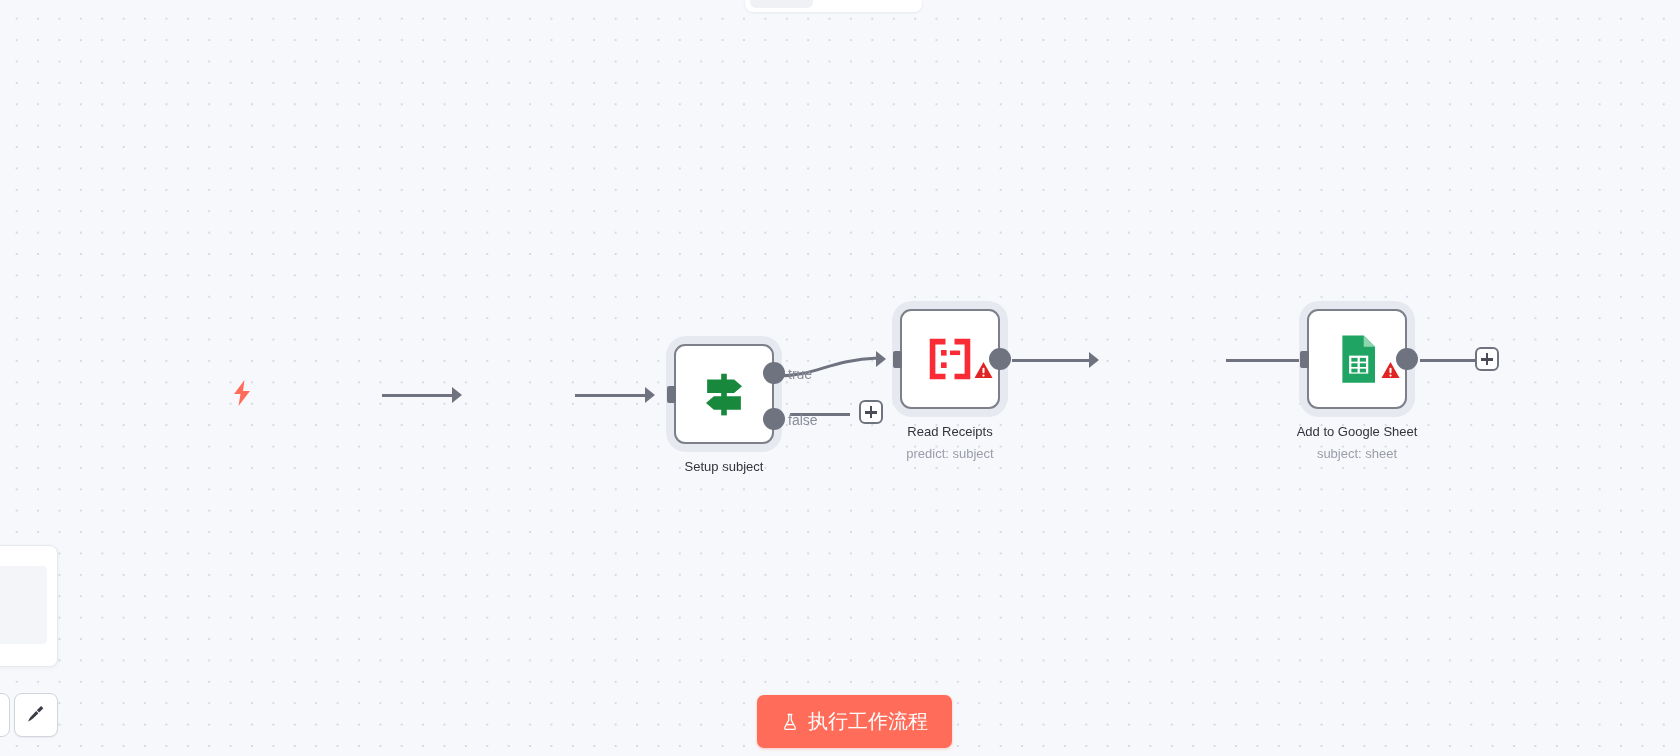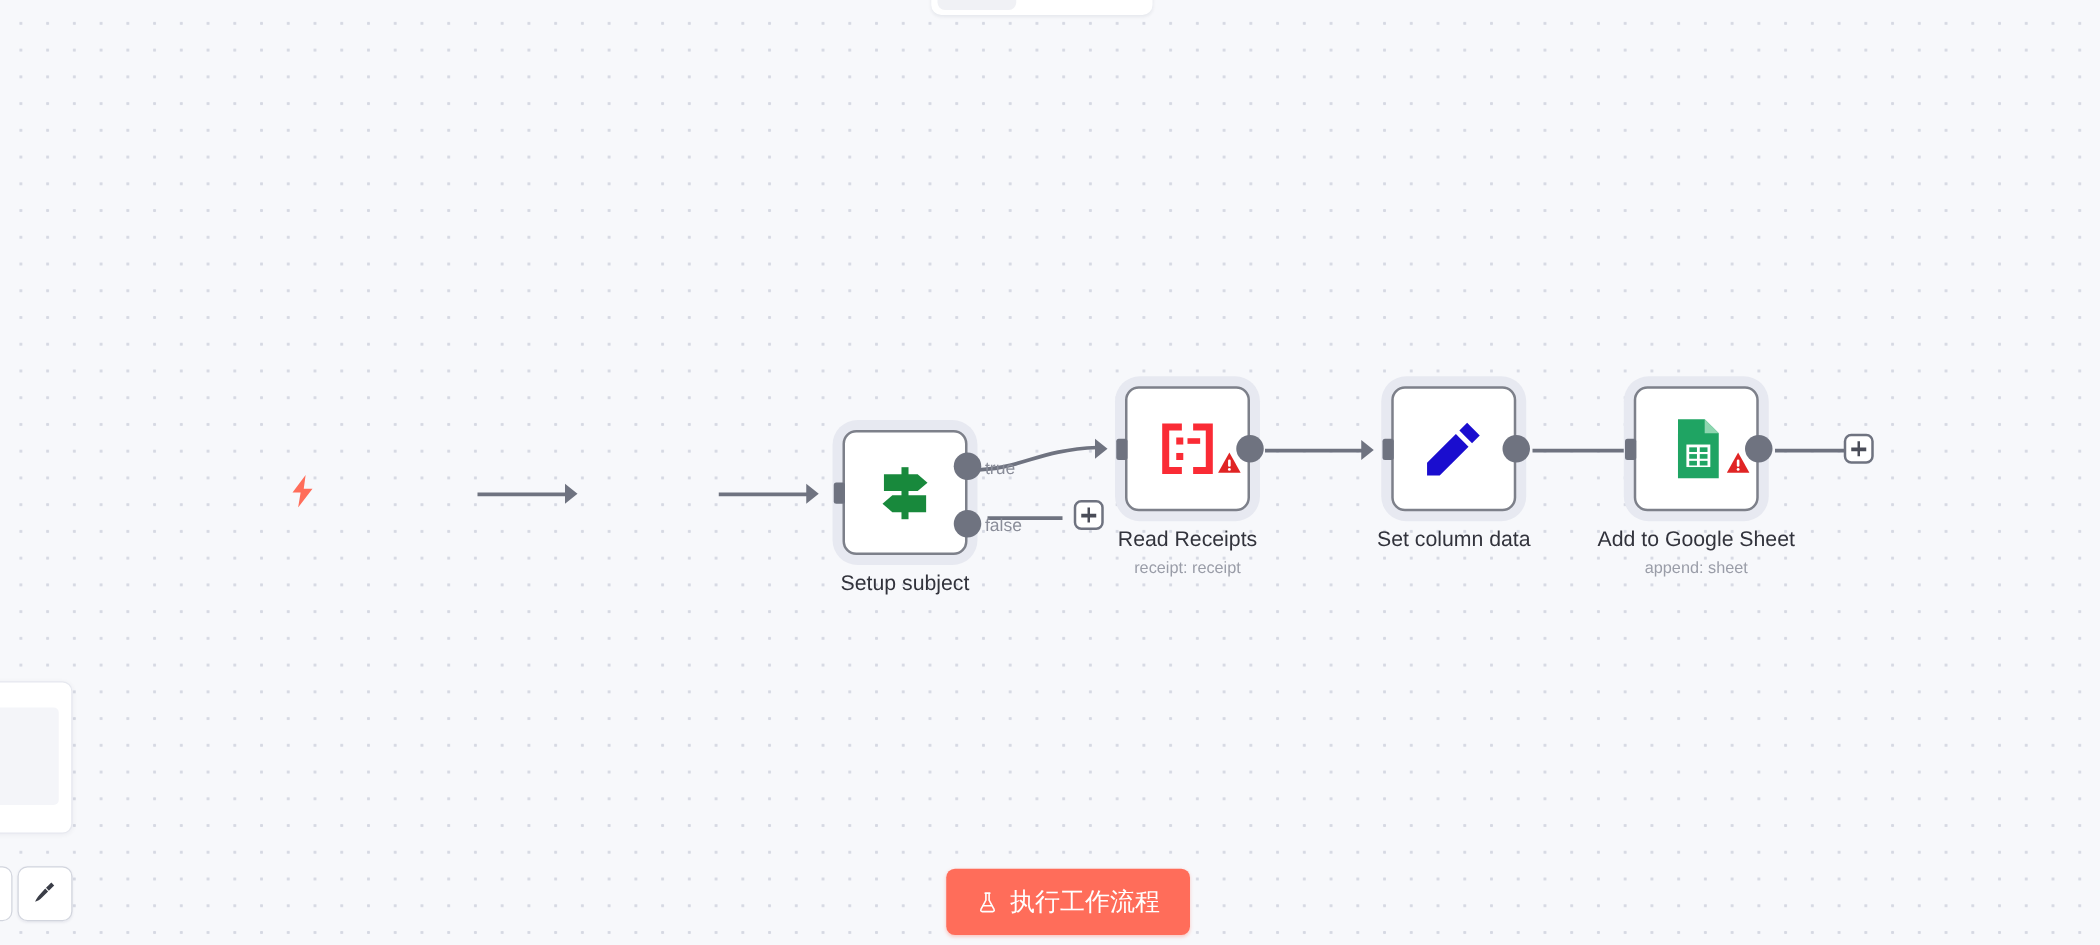--- a/index.html
+++ b/index.html
@@ -124,21 +124,21 @@
   }
   .node-caption {
     position: absolute;
     left: 50%;
     transform: translateX(-50%);
     top: 112px;
     text-align: center;
     white-space: nowrap;
   }
   .node-title {
-    font-size: 17px;
+    font-size: 13px;
     color: #32333c;
     line-height: 22px;
   }
   .node-subtitle {
     font-size: 13px;
     color: #9a9da8;
     line-height: 18px;
     margin-top: 2px;
   }
 
@@ -313,38 +313,24 @@
     </div>
     <svg class="node-warn" viewBox="0 0 20 20">
       <path d="M10 1 L19.5 18 L0.5 18 Z" fill="#e02424"></path>
       <rect x="8.9" y="7" width="2.2" height="6" rx="1.1" fill="#ffffff"></rect>
       <circle cx="10" cy="15.3" r="1.2" fill="#ffffff"></circle>
     </svg>
     <div class="port-in"></div>
     <div class="port-out"></div>
     <div class="node-caption">
       <div class="node-title">Read Receipts</div>
-      <div class="node-subtitle">receipt: receipt</div>
-    </div>
-  </div>
-
-  <div class="node" style="left:1113px; top:309px;">
-    <div class="node-halo"></div>
-    <div class="node-box">
-      <svg class="node-icon" viewBox="0 0 48 48">
-        <path d="M33.5 5.5 L42.5 14.5 L37 20 L28 11 Z" fill="#1a0dcf"></path>
-        <path d="M25.5 13.5 L34.5 22.5 L14 43 L5 43 L5 34 Z" fill="#1a0dcf"></path>
-      </svg>
-    </div>
-    <div class="port-in"></div>
-    <div class="port-out"></div>
-    <div class="node-caption">
-      <div class="node-title">Set column data</div>
-    </div>
-  </div>
+      <div class="node-subtitle">predict: subject</div>
+    </div>
+  </div>
+
 
   <div class="node" style="left:1307px; top:309px;">
     <div class="node-halo"></div>
     <div class="node-box">
       <svg class="node-icon" viewBox="0 0 48 48">
         <path d="M11 3 L30 3 L40 13 L40 45 L11 45 Z" fill="#1fa463"></path>
         <path d="M30 3 L40 13 L30 13 Z" fill="#8ed6b0"></path>
         <rect x="17" y="21" width="17" height="16" fill="#ffffff"></rect>
         <rect x="19" y="23" width="5.5" height="3.3" fill="#1fa463"></rect>
         <rect x="26.5" y="23" width="5.5" height="3.3" fill="#1fa463"></rect>
@@ -356,21 +342,21 @@
     </div>
     <svg class="node-warn" viewBox="0 0 20 20">
       <path d="M10 1 L19.5 18 L0.5 18 Z" fill="#e02424"></path>
       <rect x="8.9" y="7" width="2.2" height="6" rx="1.1" fill="#ffffff"></rect>
       <circle cx="10" cy="15.3" r="1.2" fill="#ffffff"></circle>
     </svg>
     <div class="port-in"></div>
     <div class="port-out"></div>
     <div class="node-caption">
       <div class="node-title">Add to Google Sheet</div>
-      <div class="node-subtitle">append: sheet</div>
+      <div class="node-subtitle">subject: sheet</div>
     </div>
   </div>
 
   <div class="exec-btn">
     <svg class="exec-icon" viewBox="0 0 24 24">
       <path d="M9.5 2 L14.5 2 M10.3 2.4 L10.3 9.5 L5 19.3 A1.6 1.6 0 0 0 6.4 21.7 L17.6 21.7 A1.6 1.6 0 0 0 19 19.3 L13.7 9.5 L13.7 2.4" stroke="#ffffff" stroke-width="1.7" fill="none" stroke-linecap="round" stroke-linejoin="round"></path>
       <path d="M7.6 15.5 L16.4 15.5" stroke="#ffffff" stroke-width="1.5" stroke-linecap="round"></path>
     </svg>
     <span>执行工作流程</span>
   </div>

